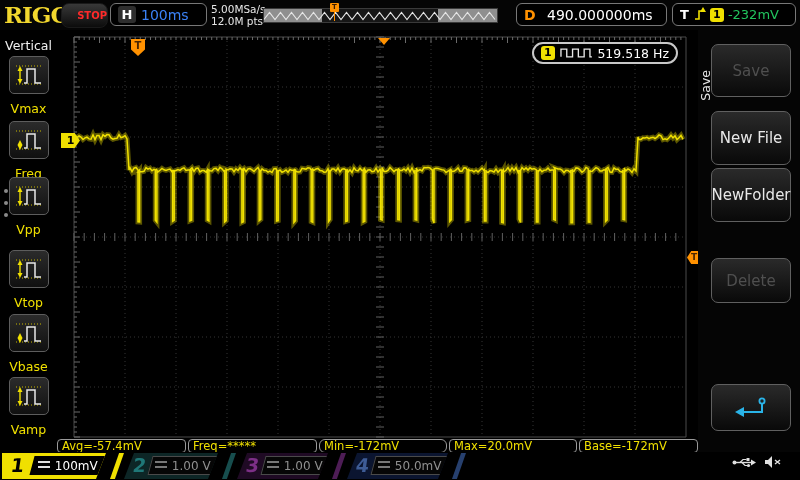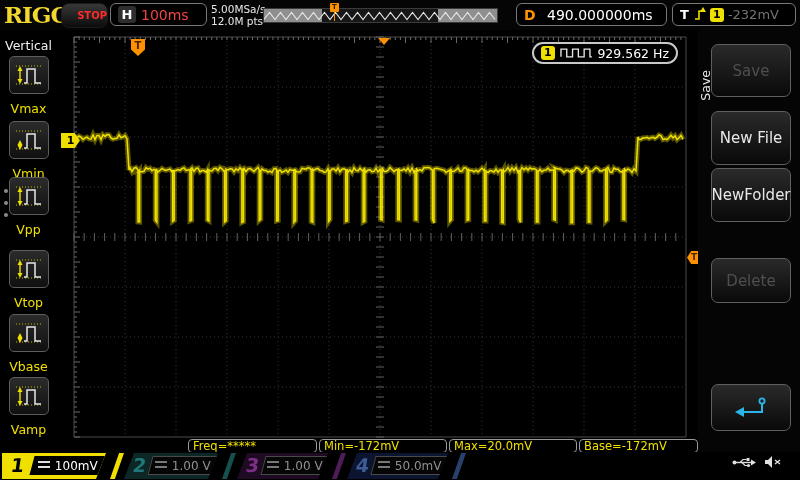--- a/index.html
+++ b/index.html
@@ -9,28 +9,28 @@
   .topbar{position:absolute;left:0;top:0;width:800px;height:30px;background:#050505;border-bottom:1px solid #2a2a2a;}
   .logo{position:absolute;left:4px;top:1px;font-family:"DejaVu Serif",serif;font-weight:bold;
         font-size:23px;color:#f2d72e;letter-spacing:-1px;}
   .stopbtn{position:absolute;left:61px;top:3px;width:45px;height:23px;border-radius:8px;
            background:linear-gradient(180deg,#383838,#0c0c0c);border:1px solid #1a1a1a;
            color:#ff2a2a;font-weight:bold;font-size:10px;text-align:right;line-height:23px;}
   .tbox{position:absolute;top:3px;height:23px;border:1px solid #787878;border-radius:6px;background:#000;
         display:flex;align-items:center;gap:5px;padding:0 7px;box-sizing:border-box;}
   .hlabel{background:#2e2e2e;border-radius:3px;color:#fff;font-weight:bold;font-size:13px;
           width:18px;height:17px;text-align:center;line-height:17px;}
-  .hval{color:#ef4444;font-size:14px;}
+  .hval{color:#3b82f6;font-size:14px;}
   .acq{position:absolute;left:211px;top:3px;font-size:10.5px;line-height:12px;color:#e8e8e8;white-space:nowrap;}
   .dlabel{color:#ff9100;font-weight:bold;font-size:14px;}
   .dval{color:#fff;font-size:14px;}
   .tlabel{color:#fff;font-weight:bold;font-size:13px;}
   .chbadge{background:#f0e000;color:#000;font-weight:bold;font-size:11px;border-radius:3px;
            width:14px;height:14px;text-align:center;line-height:14px;}
-  .tlevel{color:#737373;font-size:13px;}
+  .tlevel{color:#22c55e;font-size:13px;}
   .preview{position:absolute;left:263px;top:8px;width:235px;height:15px;background:#8f8f8f;
            border:1px solid #3a3a3a;box-sizing:border-box;}
   .pwindow{position:absolute;top:0;height:13px;background:#171717;}
   .ptrig{position:absolute;top:-6px;width:9px;height:9px;background:#ff9100;color:#3a1c00;
          font-size:7px;font-weight:bold;text-align:center;line-height:9px;border-radius:1px;}
   .ptrig::after{content:"";position:absolute;left:4px;top:9px;width:1px;height:9px;background:#ff9100;}
   
   .sidebar{position:absolute;left:0;top:30px;width:57px;height:422px;background:#000;}
   .sb-title{position:absolute;left:0;top:8px;width:57px;text-align:center;color:#f0f0f0;font-size:12.5px;}
   .meas-item{position:absolute;left:0;width:57px;text-align:center;}
@@ -139,21 +139,21 @@
           <div class="meas-btn">
             <svg width="30" height="26" viewBox="0 0 30 26">
               <path d="M2,4 H28" stroke="#c8b800" stroke-width="1" stroke-dasharray="1 2"></path>
               <path d="M2,22 H28" stroke="#c8b800" stroke-width="1" stroke-dasharray="1 2"></path>
               <path d="M10,21 H13 V7 H21 V21 H27" stroke="#e8e8e8" stroke-width="1.5" fill="none"></path>
               <path d="M6,15 V21" stroke="#f0e000" stroke-width="1.4"></path>
               <path d="M6,13 L8.5,18 H3.5 Z" fill="#f0e000"></path>
               <path d="M6,23 L8.5,18 H3.5 Z" fill="#f0e000"></path>
             </svg>
           </div>
-          <div class="meas-label">Vmin</div>
+          <div class="meas-label">Freq</div>
         </div>
         <div class="meas-item" style="top: 147px;">
           <div class="meas-btn">
             <svg width="30" height="26" viewBox="0 0 30 26">
               <path d="M2,4 H28" stroke="#c8b800" stroke-width="1" stroke-dasharray="1 2"></path>
               <path d="M2,22 H28" stroke="#c8b800" stroke-width="1" stroke-dasharray="1 2"></path>
               <path d="M10,21 H13 V7 H21 V21 H27" stroke="#e8e8e8" stroke-width="1.5" fill="none"></path>
               <path d="M6,6 V21" stroke="#f0e000" stroke-width="1.4"></path>
               <path d="M6,4 L8.5,9 H3.5 Z" fill="#f0e000"></path>
               <path d="M6,23 L8.5,18 H3.5 Z" fill="#f0e000"></path>
@@ -539,21 +539,21 @@
       </svg>
     <div class="trigflag">T</div>
     <div class="ctrtri"></div>
     <div class="chmarker">1</div>
     <div class="trlevel">T</div>
     <div class="freqbox">
       <span class="chbadge">1</span>
       <svg width="34" height="12" viewBox="0 0 34 12">
         <path d="M1,10 V2 H7 V10 H13 V2 H19 V10 H25 V2 H31 V10 H33" stroke="#e8e8e8" stroke-width="1.4" fill="none"></path>
       </svg>
-      <span class="freqtext">929.562 Hz</span>
+      <span class="freqtext">519.518 Hz</span>
     </div>
   </div>
 
   <div class="rmenu">
     <div class="rtab">Save</div>
     <div id="right-menu-buttons">
         <div class="rbtn disabled" style="top: 14px; height: 53px;">Save</div>
         <div class="rbtn" style="top: 81px; height: 54px;">New File</div>
         <div class="rbtn" style="top: 138px; height: 54px; text-align: center;">NewFolder</div>
         <div class="rbtn disabled" style="top: 228px; height: 45px;">Delete</div>
@@ -561,22 +561,23 @@
           <svg width="40" height="26" viewBox="0 0 40 26">
             <circle cx="31" cy="6" r="2.6" stroke="#2ab4e8" stroke-width="1.8" fill="none"></circle>
             <path d="M31,9 V17 H12" stroke="#2ab4e8" stroke-width="2" fill="none"></path>
             <path d="M13,12 L4,17 L13,22 Z" fill="#2ab4e8"></path>
           </svg>
         </div>
       </div>
   </div>
 
   <div class="measbar" id="measure-bar">
+      <div class="mbox" style="left: 57px; width: 129px;">Avg=-57.4mV</div>
       <div class="mbox" style="left: 188px; width: 129px;">Freq=*****</div>
-      <div class="mbox" style="left: 319px; width: 128px;">Min=-172mV</div>
+      <div class="mbox" style="left: 319px; width: 128px; border-radius: 6px;">Min=-172mV</div>
       <div class="mbox" style="left: 449px; width: 128px;">Max=20.0mV</div>
       <div class="mbox" style="left: 579px; width: 119px;">Base=-172mV</div>
     </div>
 
   <div class="chbar" id="channel-bar">
       <div class="chblock" style="left: 2px; width: 122px;">
         <div class="chbody" style="width: 104px; background: rgb(240, 224, 0); clip-path: polygon(0px 0px, 100% 0px, calc(100% - 10px) 100%, 0px 100%);">
           <div class="chnum" style="color: rgb(0, 0, 0);">1</div>
           <div class="chvalbox" style="left: 30px; width: 72px; background: rgb(0, 0, 0);">
             <span class="dcicon" style="color: rgb(224, 224, 224);"></span>

